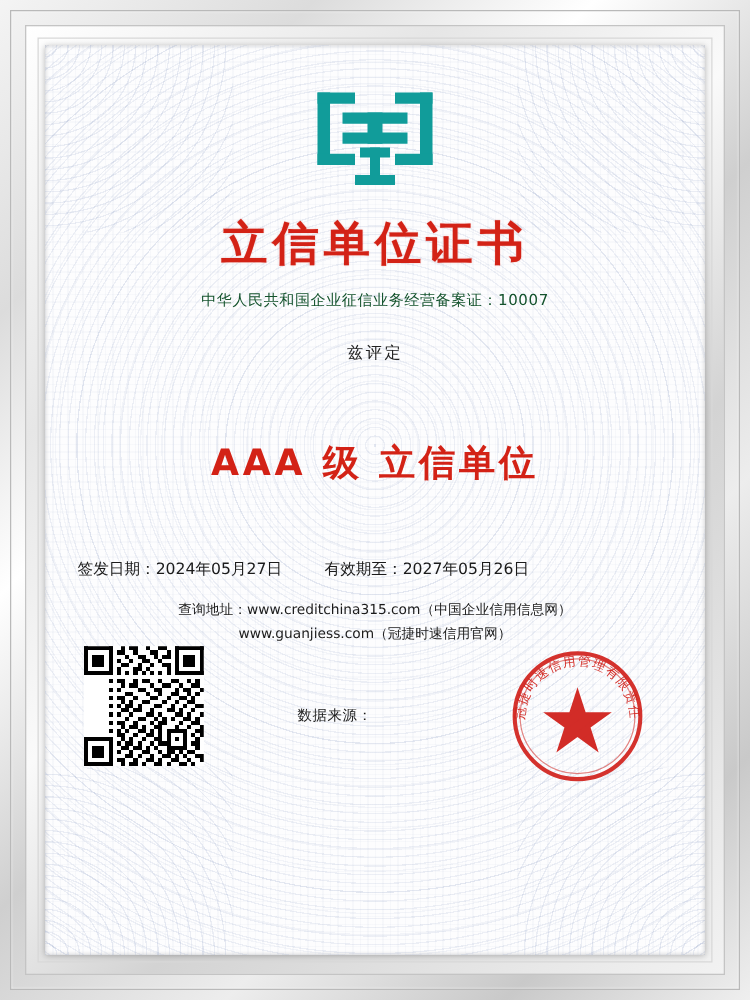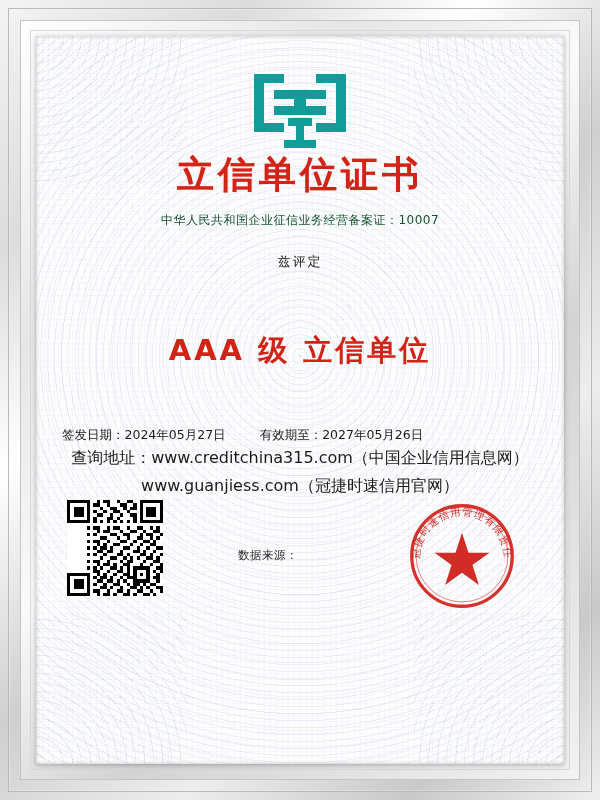--- a/index.html
+++ b/index.html
@@ -93,20 +93,21 @@
 
   
   .logo {
     margin: 16px auto 0 auto;
     width: 100px;
     height: 80px;
   }
 
   
   .title {
+    margin-top: 20px;
     font-size: 37px;
     font-weight: bold;
     letter-spacing: 4px;
     color: #d32216;
     font-family: "DejaVu Sans", "Liberation Sans", sans-serif;
     text-shadow: 0 0 1px rgba(211,34,22,0.5);
   }
   .subtitle {
     margin-top: 12px;
     font-size: 12px;
@@ -145,21 +146,22 @@
   
   .dates {
     margin-top: 56px;
     display: flex;
     justify-content: flex-start;
     gap: 34px;
     font-size: 12.5px;
     color: #1b1b1b;
   }
   .info-lines {
-    font-size: 16px;
+    margin-top: 14px;
+    font-size: 11px;
     line-height: 1.75;
     color: #1b1b1b;
   }
 
   
   .bottom-zone {
     position: relative;
     height: 120px;
   }
   .qr {

